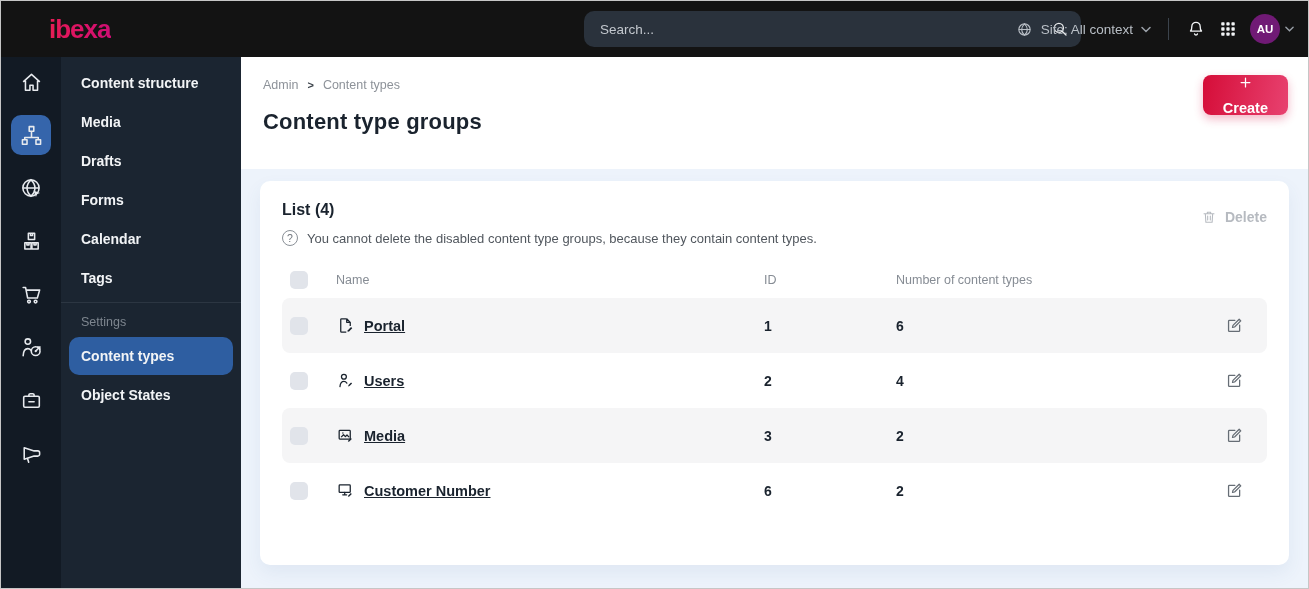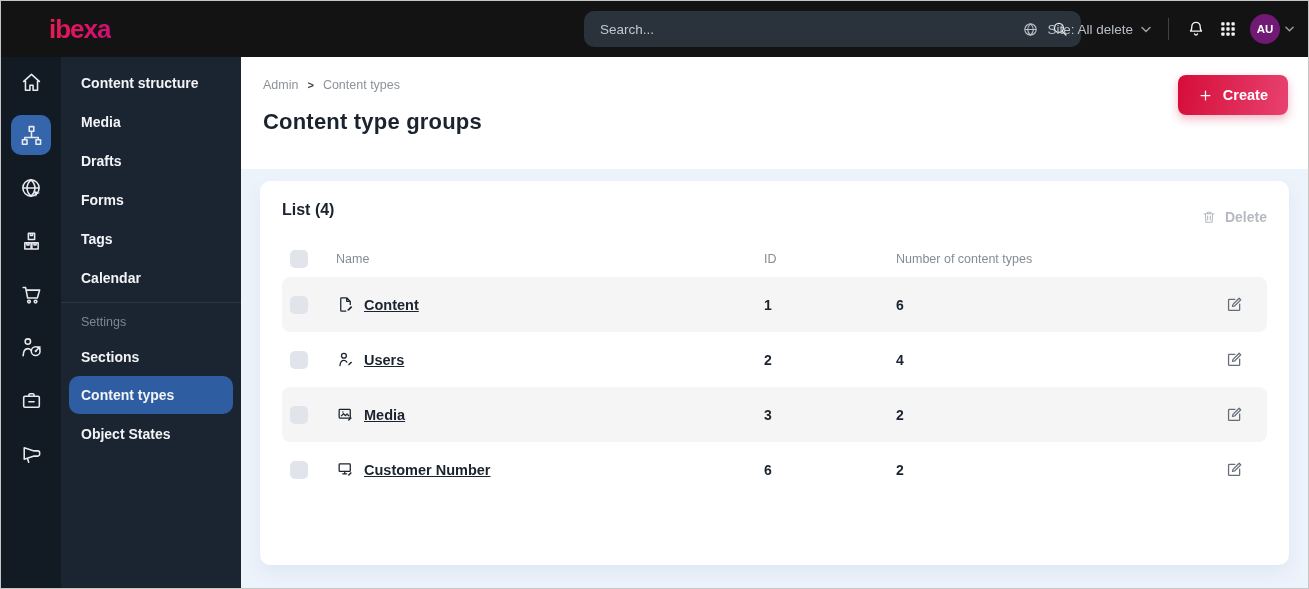--- a/index.html
+++ b/index.html
@@ -60,21 +60,21 @@
   .breadcrumb { display:flex; align-items:center; gap:9px; font-size:12.5px; color:#8d9299; }
   .crumb { cursor:pointer; }
   .crumb-sep { color:#3c434b; font-weight:700; font-size:11px; }
   .page-title { margin-top:17px; font-size:22px; font-weight:800; color:#1a232e;
                 letter-spacing:.2px; }
   .create-btn { position:absolute; right:20px; top:18px; height:40px; padding:0 20px;
                 border:none; border-radius:8px; cursor:pointer; display:flex;
                 align-items:center; gap:10px; color:#fff; font-size:14.5px; font-weight:600;
                 font-family:"Liberation Sans", sans-serif;
                 background:linear-gradient(100deg,#d50d38 0%,#e84270 100%);
-                box-shadow:0 4px 10px rgba(216,20,70,.3); }
+                box-shadow:0 4px 10px rgba(216,20,70,.3);flex-direction:column; }
 
   .main-content { flex:1; background:#edf3fb; padding:12px 19px 0 19px; }
   .card { background:#fff; border-radius:10px; height:384px; padding:20px 22px;
           box-shadow:0 8px 18px rgba(70,100,150,.08); }
   .card-head { display:flex; justify-content:space-between; align-items:flex-start; }
   .list-heading { font-size:16px; font-weight:700; color:#1a232e; }
   .note { margin-top:11px; display:flex; align-items:center; gap:9px;
           font-size:13px; color:#51575e; }
   .qmark { width:16px; height:16px; border:1px solid #8a9097; border-radius:50%;
            color:#6d737a; font-size:10.5px; display:inline-flex; align-items:center;
@@ -121,21 +121,21 @@
     </div>
 
     <div class="topbar-right">
       <div class="site-group">
         <span class="tb-icon">
           <svg width="17" height="17" viewBox="0 0 24 24" fill="none" stroke="#b9bfc6" stroke-width="1.6">
             <circle cx="12" cy="12" r="8"></circle>
               <path d="M4 12h16M12 4c-2.7 2.4-4 5-4 8s1.3 5.6 4 8c2.7-2.4 4-5 4-8s-1.3-5.6-4-8z"></path>
           </svg>
         </span>
-        <span>Site: All delete</span>
+        <span>Site: All context</span>
         <span class="chev">
           <svg width="10" height="7" viewBox="0 0 10 6" fill="none" stroke="#9aa0a8" stroke-width="1.5" stroke-linecap="round">
               <path d="M1 1l4 4 4-4"></path>
             </svg>
         </span>
       </div>
       <div class="tb-divider"></div>
       <span class="tb-icon">
         <svg width="20" height="20" viewBox="0 0 24 24" fill="none" stroke="currentColor" stroke-width="1.6" stroke-linejoin="round">
           <path d="M12 4a5 5 0 0 1 5 5c0 4 1.6 5.5 1.6 5.5H5.4S7 13 7 9a5 5 0 0 1 5-5z"></path>
@@ -242,25 +242,24 @@
           </svg>
         </span>
       </a>
     </nav>
 
     <nav class="menu">
       <div class="menu-item">Content structure</div>
       <div class="menu-item">Media</div>
       <div class="menu-item">Drafts</div>
       <div class="menu-item">Forms</div>
+      <div class="menu-item">Calendar</div>
       <div class="menu-item">Tags</div>
-      <div class="menu-item">Calendar</div>
       <div class="menu-divider"></div>
       <div class="menu-section">Settings</div>
-      <div class="menu-item">Sections</div>
       <div class="menu-item active">Content types</div>
       <div class="menu-item">Object States</div>
     </nav>
 
     <main class="main">
       <div class="main-header">
         <div class="breadcrumb">
           <span class="crumb">Admin</span>
           <span class="crumb-sep">&gt;</span>
           <span class="crumb">Content types</span>
@@ -274,20 +273,24 @@
           </span>
           <span>Create</span>
         </button>
       </div>
 
       <div class="main-content">
         <section class="card">
           <div class="card-head">
             <div>
               <h2 class="list-heading">List (4)</h2>
+              <div class="note">
+                <span class="qmark"></span>
+                <span>You cannot delete the disabled content type groups, because they contain content types.</span>
+              </div>
             </div>
             <button class="delete-btn" disabled="">
               <span>
                 <svg width="16" height="16" viewBox="0 0 24 24" fill="none" stroke="currentColor" stroke-width="1.6" stroke-linecap="round" stroke-linejoin="round">
                   <path d="M4.5 7h15M9.5 7V5h5v2M6.5 7l.8 13h9.4l.8-13M10 10.5v6M14 10.5v6"></path>
                 </svg>
               </span>
               <span>Delete</span>
             </button>
           </div>
@@ -303,21 +306,21 @@
 
             <div class="trow striped">
               <span class="cb"></span>
               <span class="ticon">
                 <svg viewBox="0 0 24 24" fill="none" stroke="currentColor" stroke-width="1.6" stroke-linejoin="round">
                   <path d="M13.5 3.5H7a1 1 0 0 0-1 1v15a1 1 0 0 0 1 1h6"></path>
                   <path d="M13.5 3.5 18 8v4.5M13.5 3.5V8H18"></path>
                   <path d="M14.5 20l.5-2 4-4 1.5 1.5-4 4z" fill="currentColor" stroke="none"></path>
                 </svg>
               </span>
-              <a class="tname">Content</a>
+              <a class="tname">Portal</a>
               <span class="tid">1</span>
               <span class="tcount">6</span>
               <button class="edit-btn">
                 <svg viewBox="0 0 24 24" fill="none" stroke="currentColor" stroke-width="1.6" stroke-linecap="round" stroke-linejoin="round">
                   <path d="M12.5 5.5H5.5a1 1 0 0 0-1 1v12a1 1 0 0 0 1 1h12a1 1 0 0 0 1-1v-7"></path>
                   <path d="M9.5 14.5l.6-2.6 7.8-7.8 2 2-7.8 7.8z"></path>
                 </svg>
               </button>
             </div>
 

